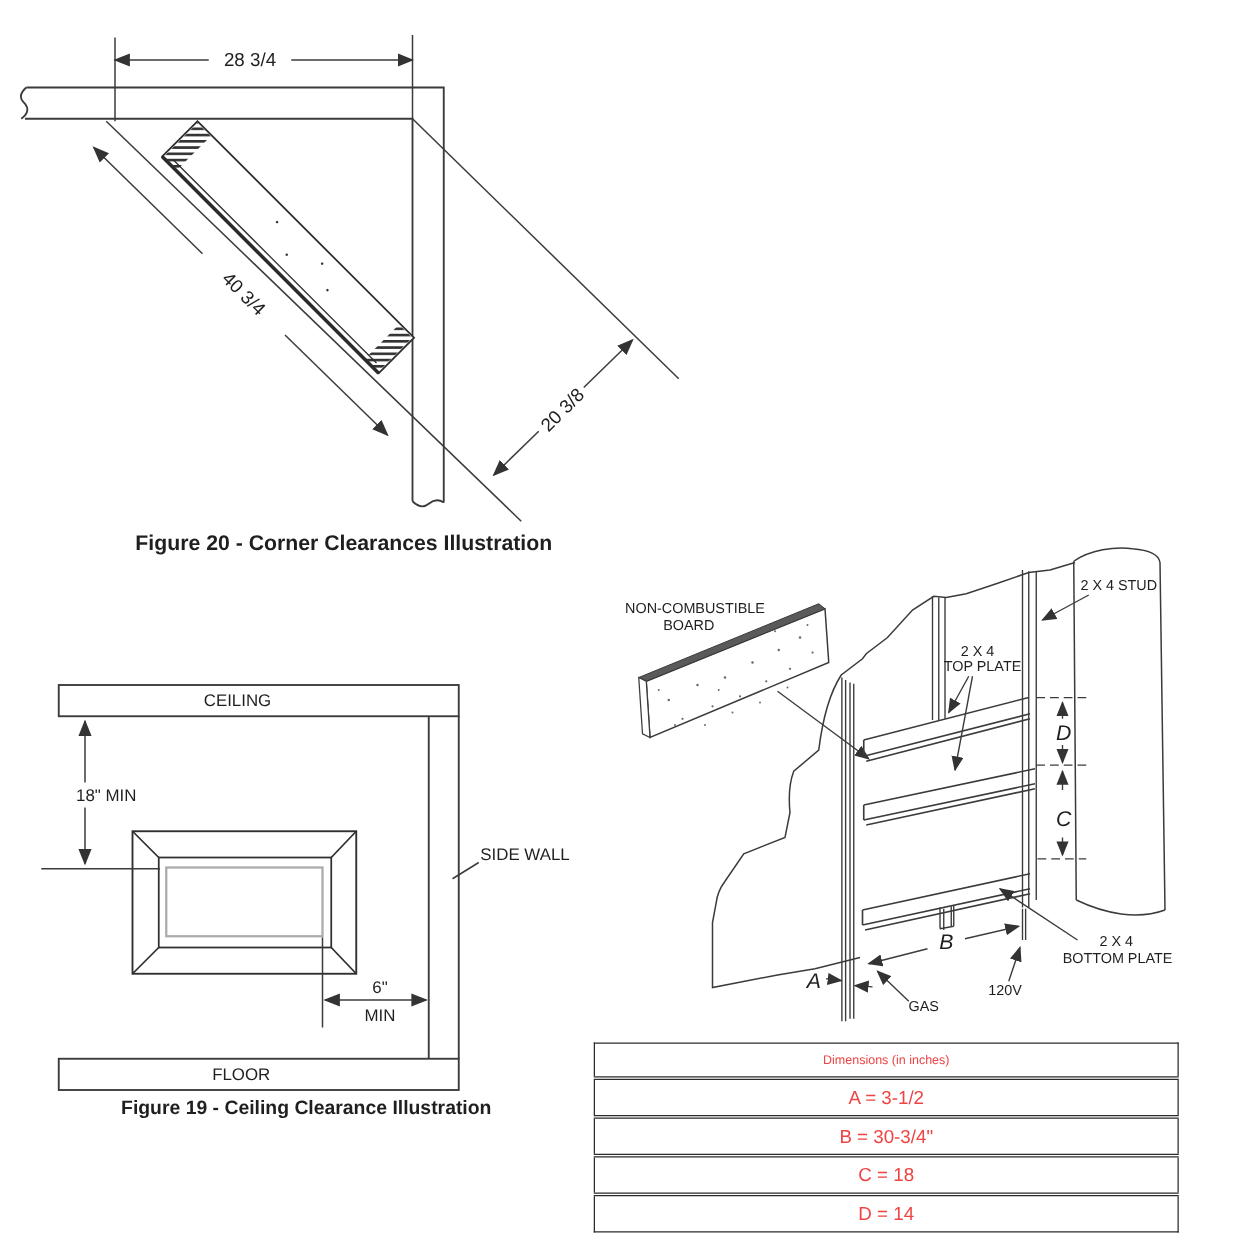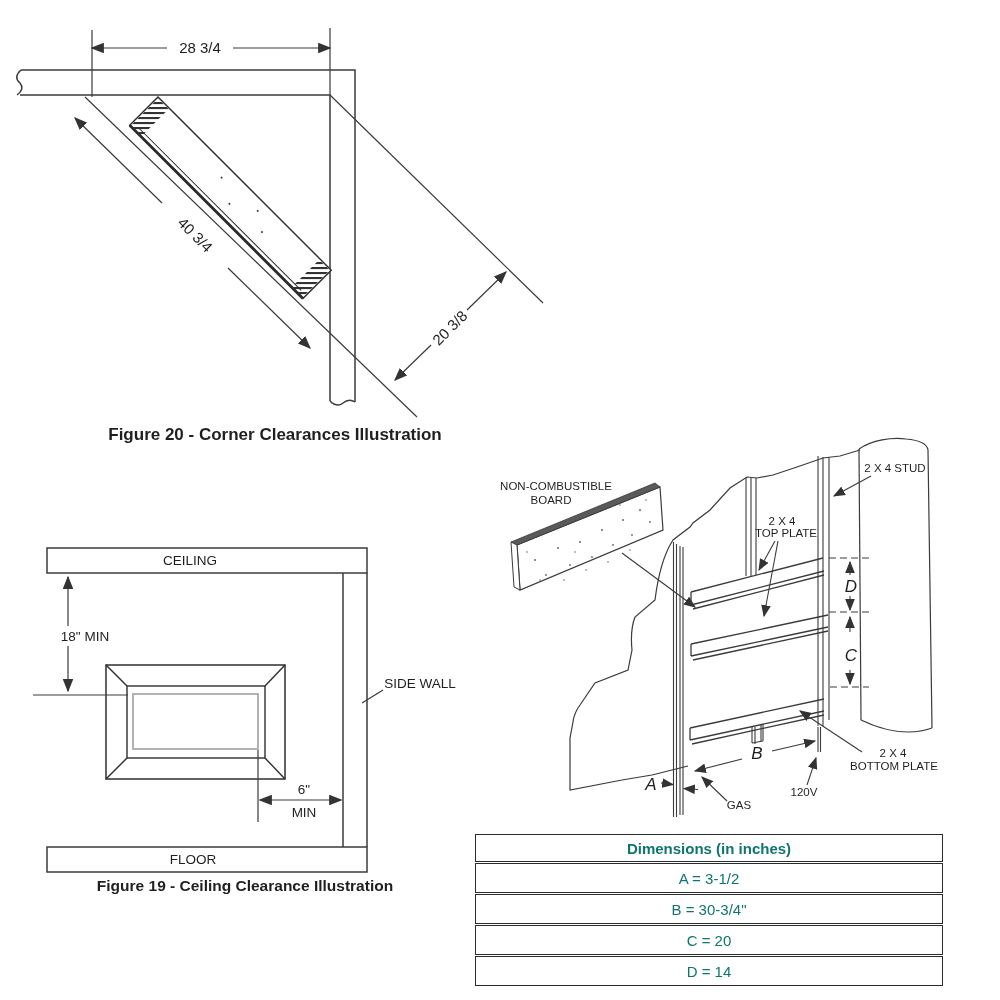--- a/index.html
+++ b/index.html
@@ -1,31 +1,31 @@
 <!DOCTYPE html>
 <html><head>
 <meta charset="utf-8">
 <style>
   html,body{margin:0;padding:0;background:#ffffff;}
   #page{position:relative;width:1000px;height:1000px;background:#ffffff;overflow:hidden;
-        font-family:"Liberation Sans","DejaVu Sans",sans-serif;color:#0f766e;}
+        font-family:"Liberation Sans","DejaVu Sans",sans-serif;color:#ef4444;}
   svg{position:absolute;overflow:visible;}
   svg text{fill:#1f1f1f;font-family:"Liberation Sans","DejaVu Sans",sans-serif;}
   .dim-text{font-size:15px;}
   .cap20{font-size:17px;font-weight:bold;}
   .cap19{font-size:15.5px;font-weight:bold;}
   .lab19{font-size:13.5px;}
   .labF{font-size:11.5px;}
   .dimLetter{font-size:17px;font-style:italic;}
   #dims-table{position:absolute;left:475px;top:834px;width:468px;border-collapse:collapse;
               border:1.6px solid #2b2b2b;table-layout:fixed;}
   #dims-table td{border-bottom:3.5px double #2b2b2b;text-align:center;vertical-align:middle;
                  height:28px;font-size:15px;padding:0;}
   #dims-table tr:last-child td{border-bottom:none;margin-top:24px;}
-  #dims-table td.hdr{font-weight:bold;font-size:15px;height:26px;}
+  #dims-table td.hdr{font-weight:normal;font-size:10px;height:26px;}
 </style>
 </head>
 <body>
 
 <div id="page">
 
   <svg style="left:0;top:0" width="560" height="455" viewBox="0 0 560 455">
     <defs>
       <marker id="arr20" viewBox="0 0 10 8" refX="9" refY="4" markerWidth="11" markerHeight="9" orient="auto-start-reverse">
           <path d="M0,0 L10,4 L0,8 z" fill="#333"></path>
@@ -280,21 +280,21 @@
       <tr>
         <td class="hdr">Dimensions (in inches)</td>
       </tr>
       <tr>
         <td>A = 3-1/2</td>
       </tr>
       <tr>
         <td>B = 30-3/4"</td>
       </tr>
       <tr>
-        <td>C = 20</td>
+        <td>C = 18</td>
       </tr>
       <tr>
         <td>D = 14</td>
       </tr>
     </tbody>
   </table>
 
 </div>
 
 </body></html>

